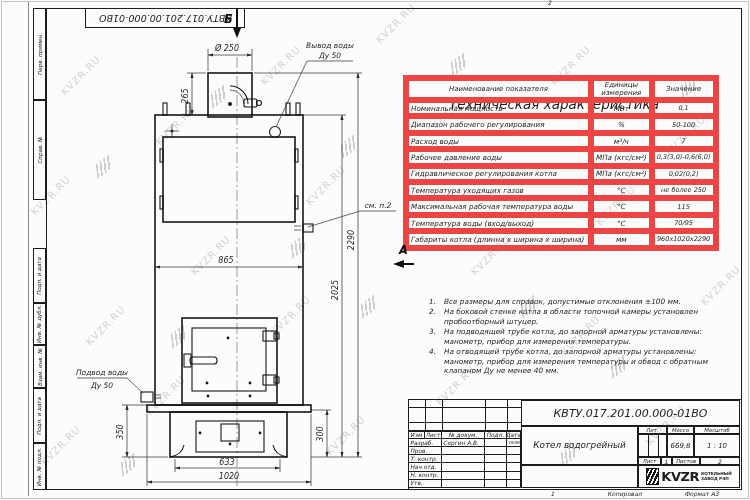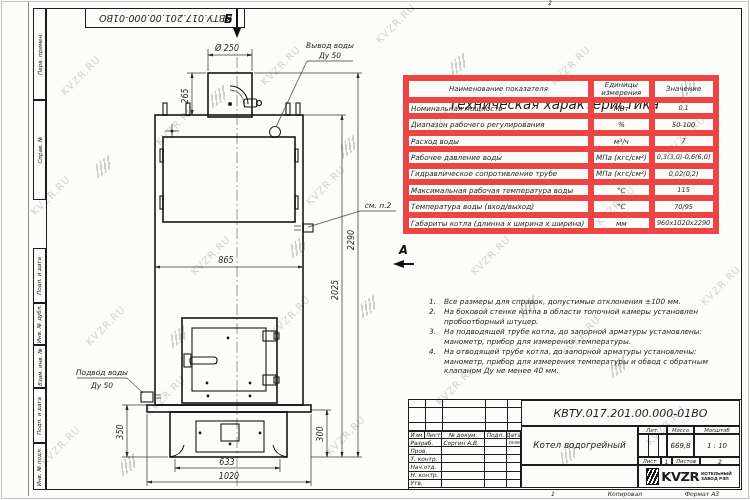--- a/index.html
+++ b/index.html
@@ -179,23 +179,28 @@
           <td>Расход воды</td>
           <td class="u">м³/ч</td>
           <td class="v">7</td>
         </tr>
     <tr>
           <td>Рабочее давление воды</td>
           <td class="u">МПа (кгс/см²)</td>
           <td class="v">0,3(3,0)-0,6(6,0)</td>
         </tr>
     <tr>
-          <td>Гидравлическое сопротивление трубе</td>
+          <td>Гидравлическое регулирования котла</td>
           <td class="u">МПа (кгс/см²)</td>
           <td class="v">0,02(0,2)</td>
+        </tr>
+    <tr>
+          <td>Температура уходящих газов</td>
+          <td class="u">°С</td>
+          <td class="v">не более 250</td>
         </tr>
     <tr>
           <td>Максимальная рабочая температура воды</td>
           <td class="u">°С</td>
           <td class="v">115</td>
         </tr>
     <tr>
           <td>Температура воды (вход/выход)</td>
           <td class="u">°С</td>
           <td class="v">70/95</td>

